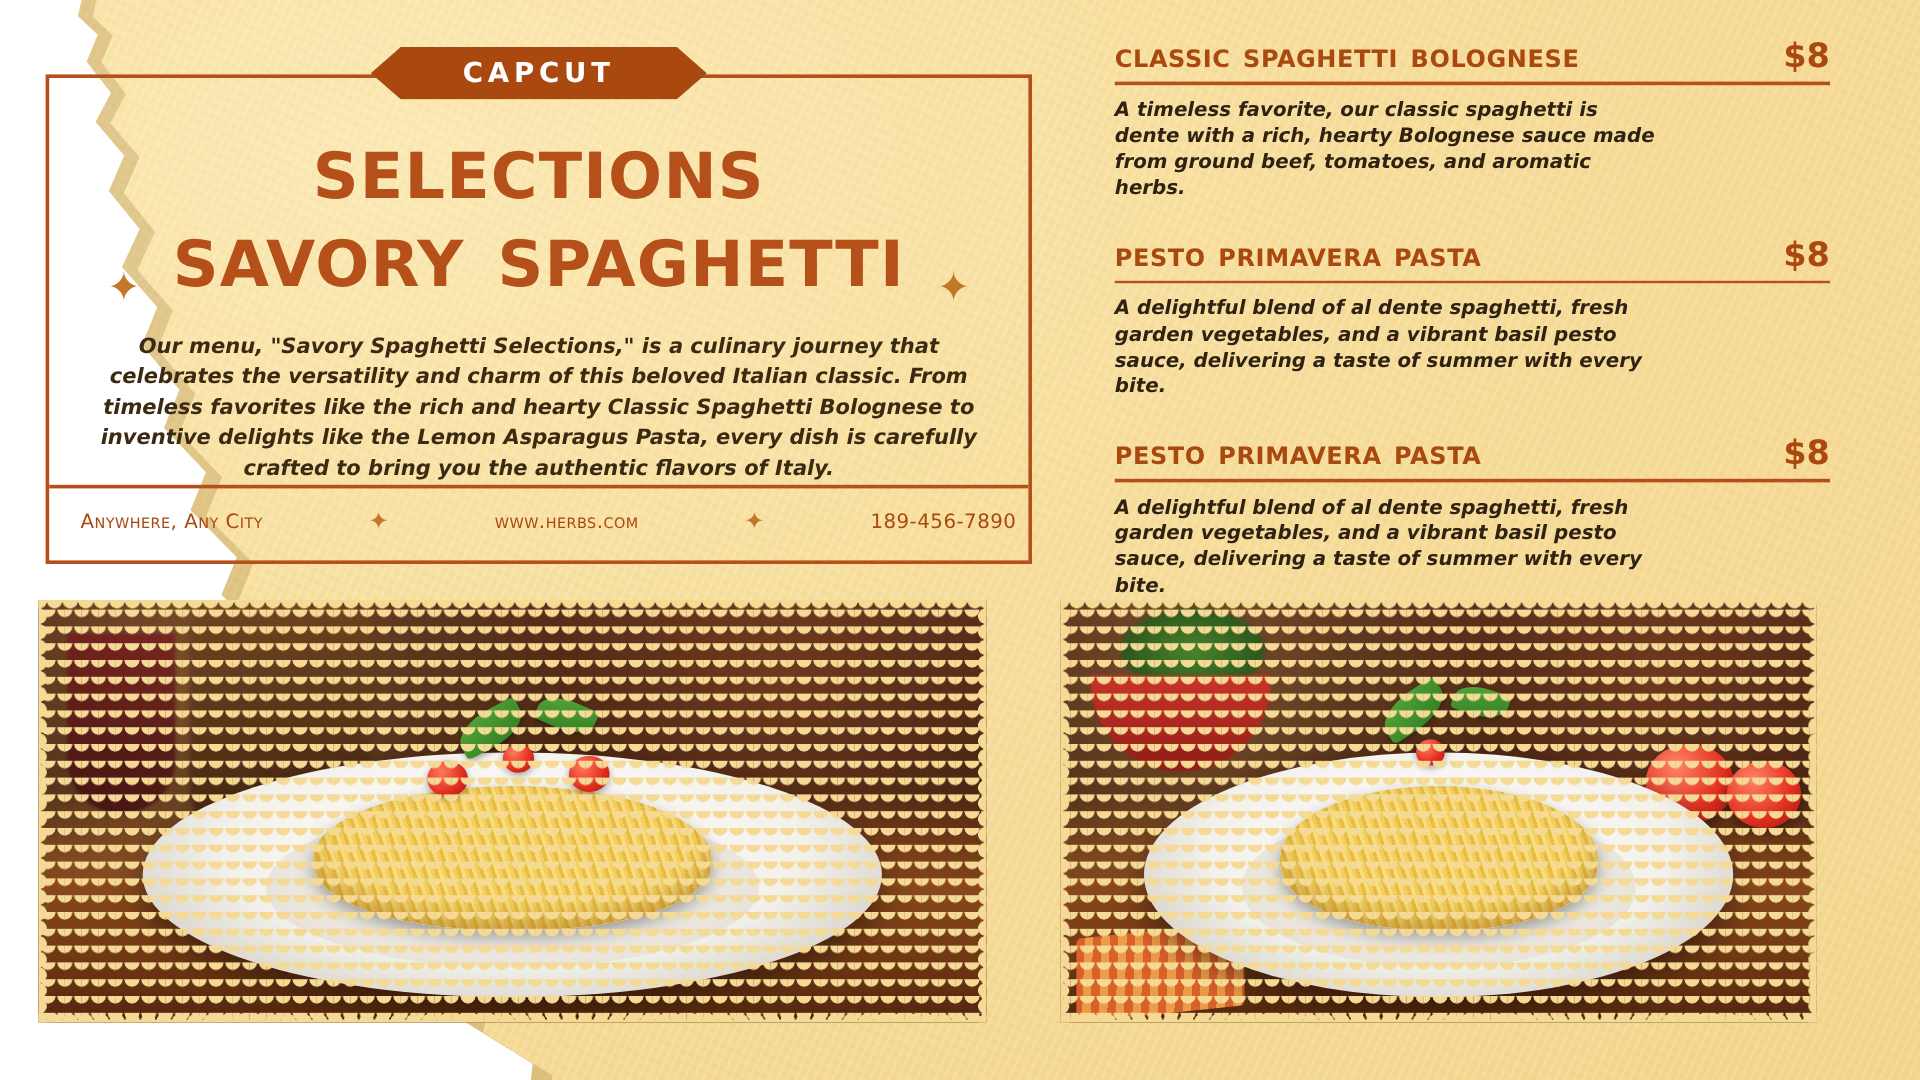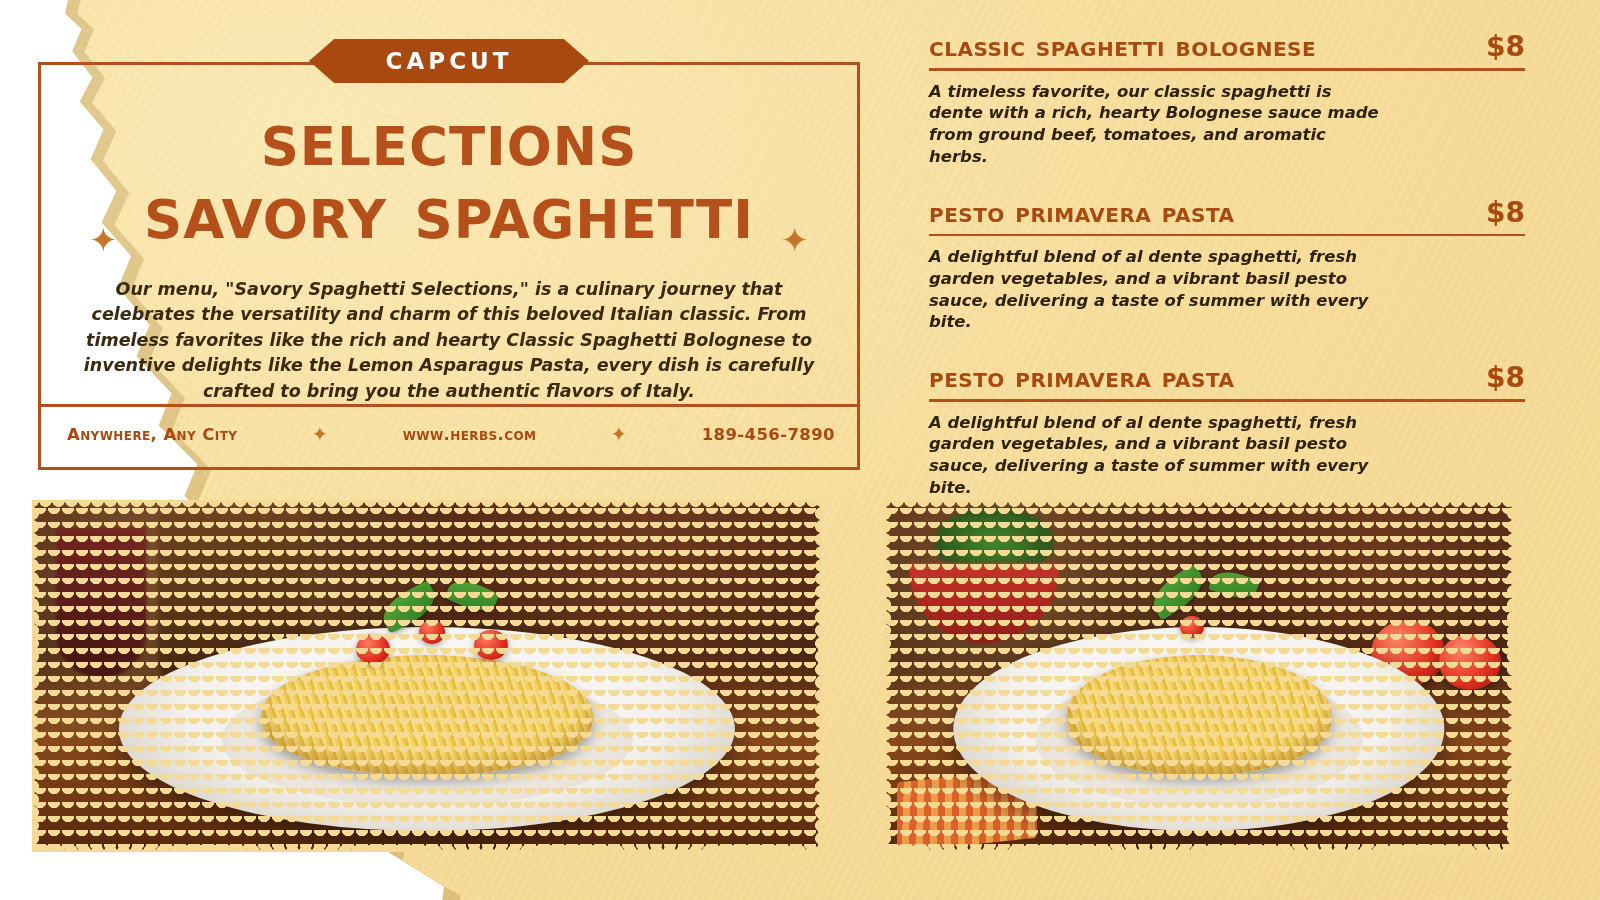--- a/index.html
+++ b/index.html
@@ -176,28 +176,28 @@
     position: absolute;
     left: 0;
     right: 0;
     bottom: 60px;
     height: 3px;
     background: #b5501a;
   }
   .footer-row {
     position: absolute;
     left: 26px;
-    right: 22px;
+    right: 10px;
     bottom: 10px;
     height: 46px;
     display: flex;
     align-items: center;
     justify-content: space-between;
     color: #a9490f;
-    font-weight: bold;
+    font-weight: normal;
     font-size: 16.5px;
     letter-spacing: .4px;
     font-variant: small-caps;
   }
   .footer-diamond {
     color: #c4762a;
     font-size: 20px;
   }
 
   

